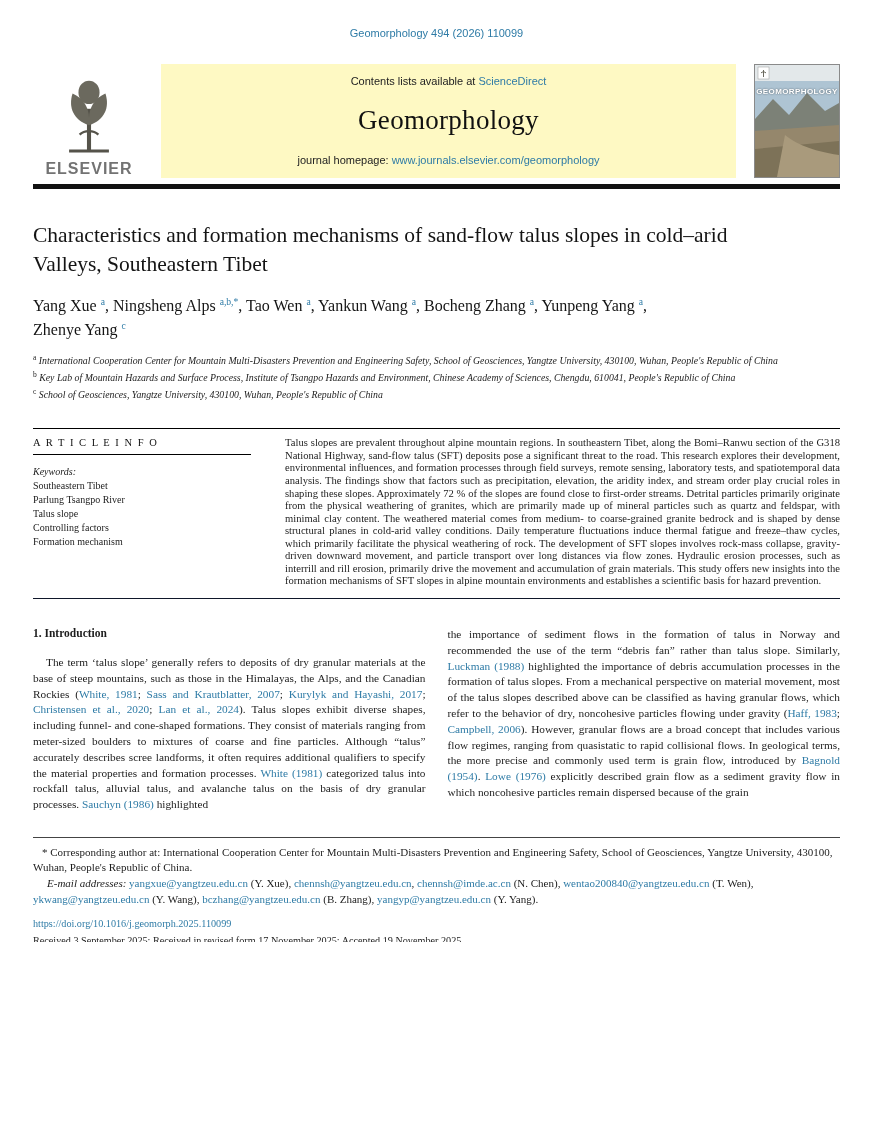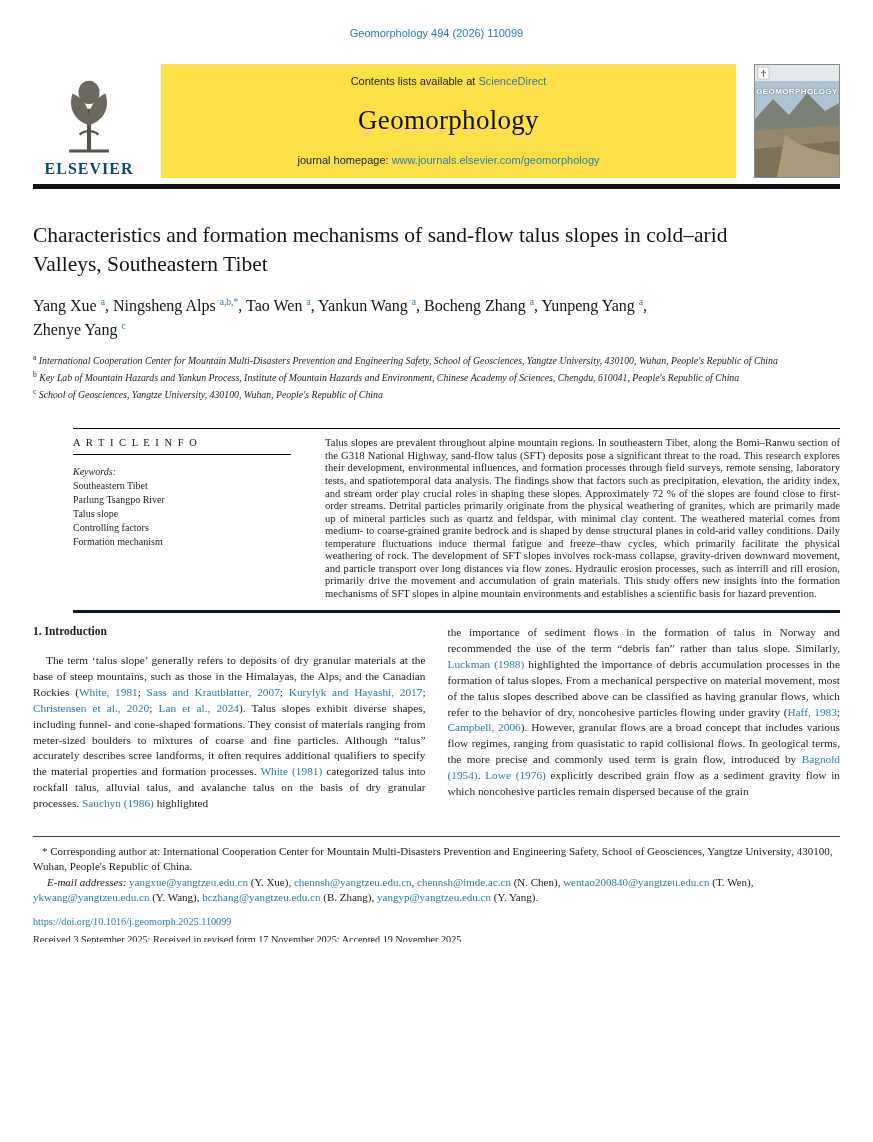--- a/index.html
+++ b/index.html
@@ -12,49 +12,49 @@
   a { text-decoration: none; }
   .lnk, a.lnk { color:#2e7ba6; }
 
   
   .top-citation { text-align:center; font-family:"Liberation Sans",sans-serif; font-size:11px; line-height:14px; }
 
   
   .masthead { display:flex; margin-top:24px; height:114px; align-items:stretch; }
   .elsevier { width:112px; display:flex; flex-direction:column; align-items:center; justify-content:flex-end; padding-bottom:0; }
   .elsevier svg { display:block; }
-  .elsevier-word { font-family:Liberation Serif, serif; font-weight:bold; font-size:16px; letter-spacing:1px; color:#0c4a6e; margin-top:2px; }
-  .mast-center { flex:1; background:#fde047; margin:0 18px 0 16px; display:flex; flex-direction:column; justify-content:space-between; align-items:center; padding:11px 8px 12px 8px; }
+  .elsevier-word { font-family:Liberation Sans, sans-serif; font-weight:bold; font-size:16px; letter-spacing:1px; color:#737373; margin-top:2px; }
+  .mast-center { flex:1; background:#fef9c3; margin:0 18px 0 16px; display:flex; flex-direction:column; justify-content:space-between; align-items:center; padding:11px 8px 12px 8px; }
   .contents-line, .homepage-line { font-family:"Liberation Sans",sans-serif; font-size:11px; color:#222; }
   .journal-title { font-size:27px; color:#111; letter-spacing:0.3px; }
   .cover { width:86px; height:114px; border:1px solid #8a8a8a; position:relative; overflow:hidden; flex:none; }
   .cover svg { display:block; width:100%; height:100%; }
   .cover-title { position:absolute; top:22px; left:0; width:100%; text-align:center; font-family:"Liberation Sans",sans-serif; font-weight:bold; font-size:8px; color:#fff; letter-spacing:0.4px; text-shadow:0 0 2px rgba(0,0,0,.55); }
 
   .black-rule { height:5px; background:#111; margin-top:6px; }
 
   
   .title { font-weight:400; font-size:21.5px; line-height:1.36; margin:32px 0 0 0; max-width:745px; color:#141414; }
   .authors { margin-top:15px; font-size:16px; line-height:1.45; color:#141414; }
   .authors sup { color:#2e7ba6; font-size:0.6em; }
   .affiliations { margin-top:12px; font-size:9.8px; font-style:italic; line-height:1.42; }
   .affil { margin-bottom:2px; }
   .affil sup { font-style:normal; font-size:7.5px; color:#222; }
 
   
-  .info-abstract { display:flex; margin-top:26px; border-top:1px solid #000; border-bottom:3px solid #0f172a;margin-left:40px; }
+  .info-abstract { display:flex; margin-top:26px; border-top:1px solid #000; border-bottom:1px solid #0f172a; }
   .col-info { width:218px; margin-right:34px; padding:8px 0 10px 0; }
   .col-abs { flex:1; padding:8px 0 10px 0; }
   .col-heading { font-size:10.5px; letter-spacing:1.5px; color:#111; padding-bottom:6px; border-bottom:1px solid #000; margin-bottom:10px; }
   .kw-label { font-style:italic; font-size:10px; line-height:1.4; }
   .kw-item { font-size:10px; line-height:1.38; }
   .abstract { margin:0; font-size:10.6px; line-height:1.185; text-align:justify; }
 
   
-  .body-cols { display:flex; gap:22px; margin-top:8px; }
+  .body-cols { display:flex; gap:22px; margin-top:24px; }
   .bcol { flex:1; min-width:0; }
   .sec-heading { font-size:11.5px; font-weight:bold; margin:4px 0 16px 0; }
   .body-p { margin:0; font-size:11.3px; line-height:1.4; text-align:justify; }
   .first-indent { text-indent:13px; }
   .rcol-top { margin-top:4px; }
 
   
   .footnote-block { margin-top:24px; border-top:1px solid #444; padding-top:7px; font-size:11px; line-height:1.38; }
   .fn-p { margin:0 0 1px 0; text-indent:9px; }
   .fn-emails { margin:0; text-indent:14px; }
@@ -115,21 +115,21 @@
 
   <h1 class="title">Characteristics and formation mechanisms of sand-flow talus slopes in cold–arid Valleys, Southeastern Tibet</h1>
 
   <div class="authors">
     <div><span>Yang Xue </span><sup>a</sup><span>, Ningsheng Alps </span><sup>a,b,*</sup><span>, Tao Wen </span><sup>a</sup><span>, Yankun Wang </span><sup>a</sup><span>, Bocheng Zhang </span><sup>a</sup><span>, Yunpeng Yang </span><sup>a</sup><span>,</span></div>
     <div><span>Zhenye Yang </span><sup>c</sup></div>
   </div>
 
   <div class="affiliations">
     <div class="affil"><sup>a</sup><span> International Cooperation Center for Mountain Multi-Disasters Prevention and Engineering Safety, School of Geosciences, Yangtze University, 430100, Wuhan, People's Republic of China</span></div>
-    <div class="affil"><sup>b</sup><span> Key Lab of Mountain Hazards and Yankun Process, Institute of Mountain Hazards and Environment, Chinese Academy of Sciences, Chengdu, 610041, People's Republic of China</span></div>
+    <div class="affil"><sup>b</sup><span> Key Lab of Mountain Hazards and Surface Process, Institute of Tsangpo Hazards and Environment, Chinese Academy of Sciences, Chengdu, 610041, People's Republic of China</span></div>
     <div class="affil"><sup>c</sup><span> School of Geosciences, Yangtze University, 430100, Wuhan, People's Republic of China</span></div>
   </div>
 
   <div class="info-abstract">
     <div class="col-info">
       <div class="col-heading">A R T I C L E  I N F O</div>
       <div class="kw-label">Keywords:</div>
       <div class="kw-item">Southeastern Tibet</div>
       <div class="kw-item">Parlung Tsangpo River</div>
       <div class="kw-item">Talus slope</div>

